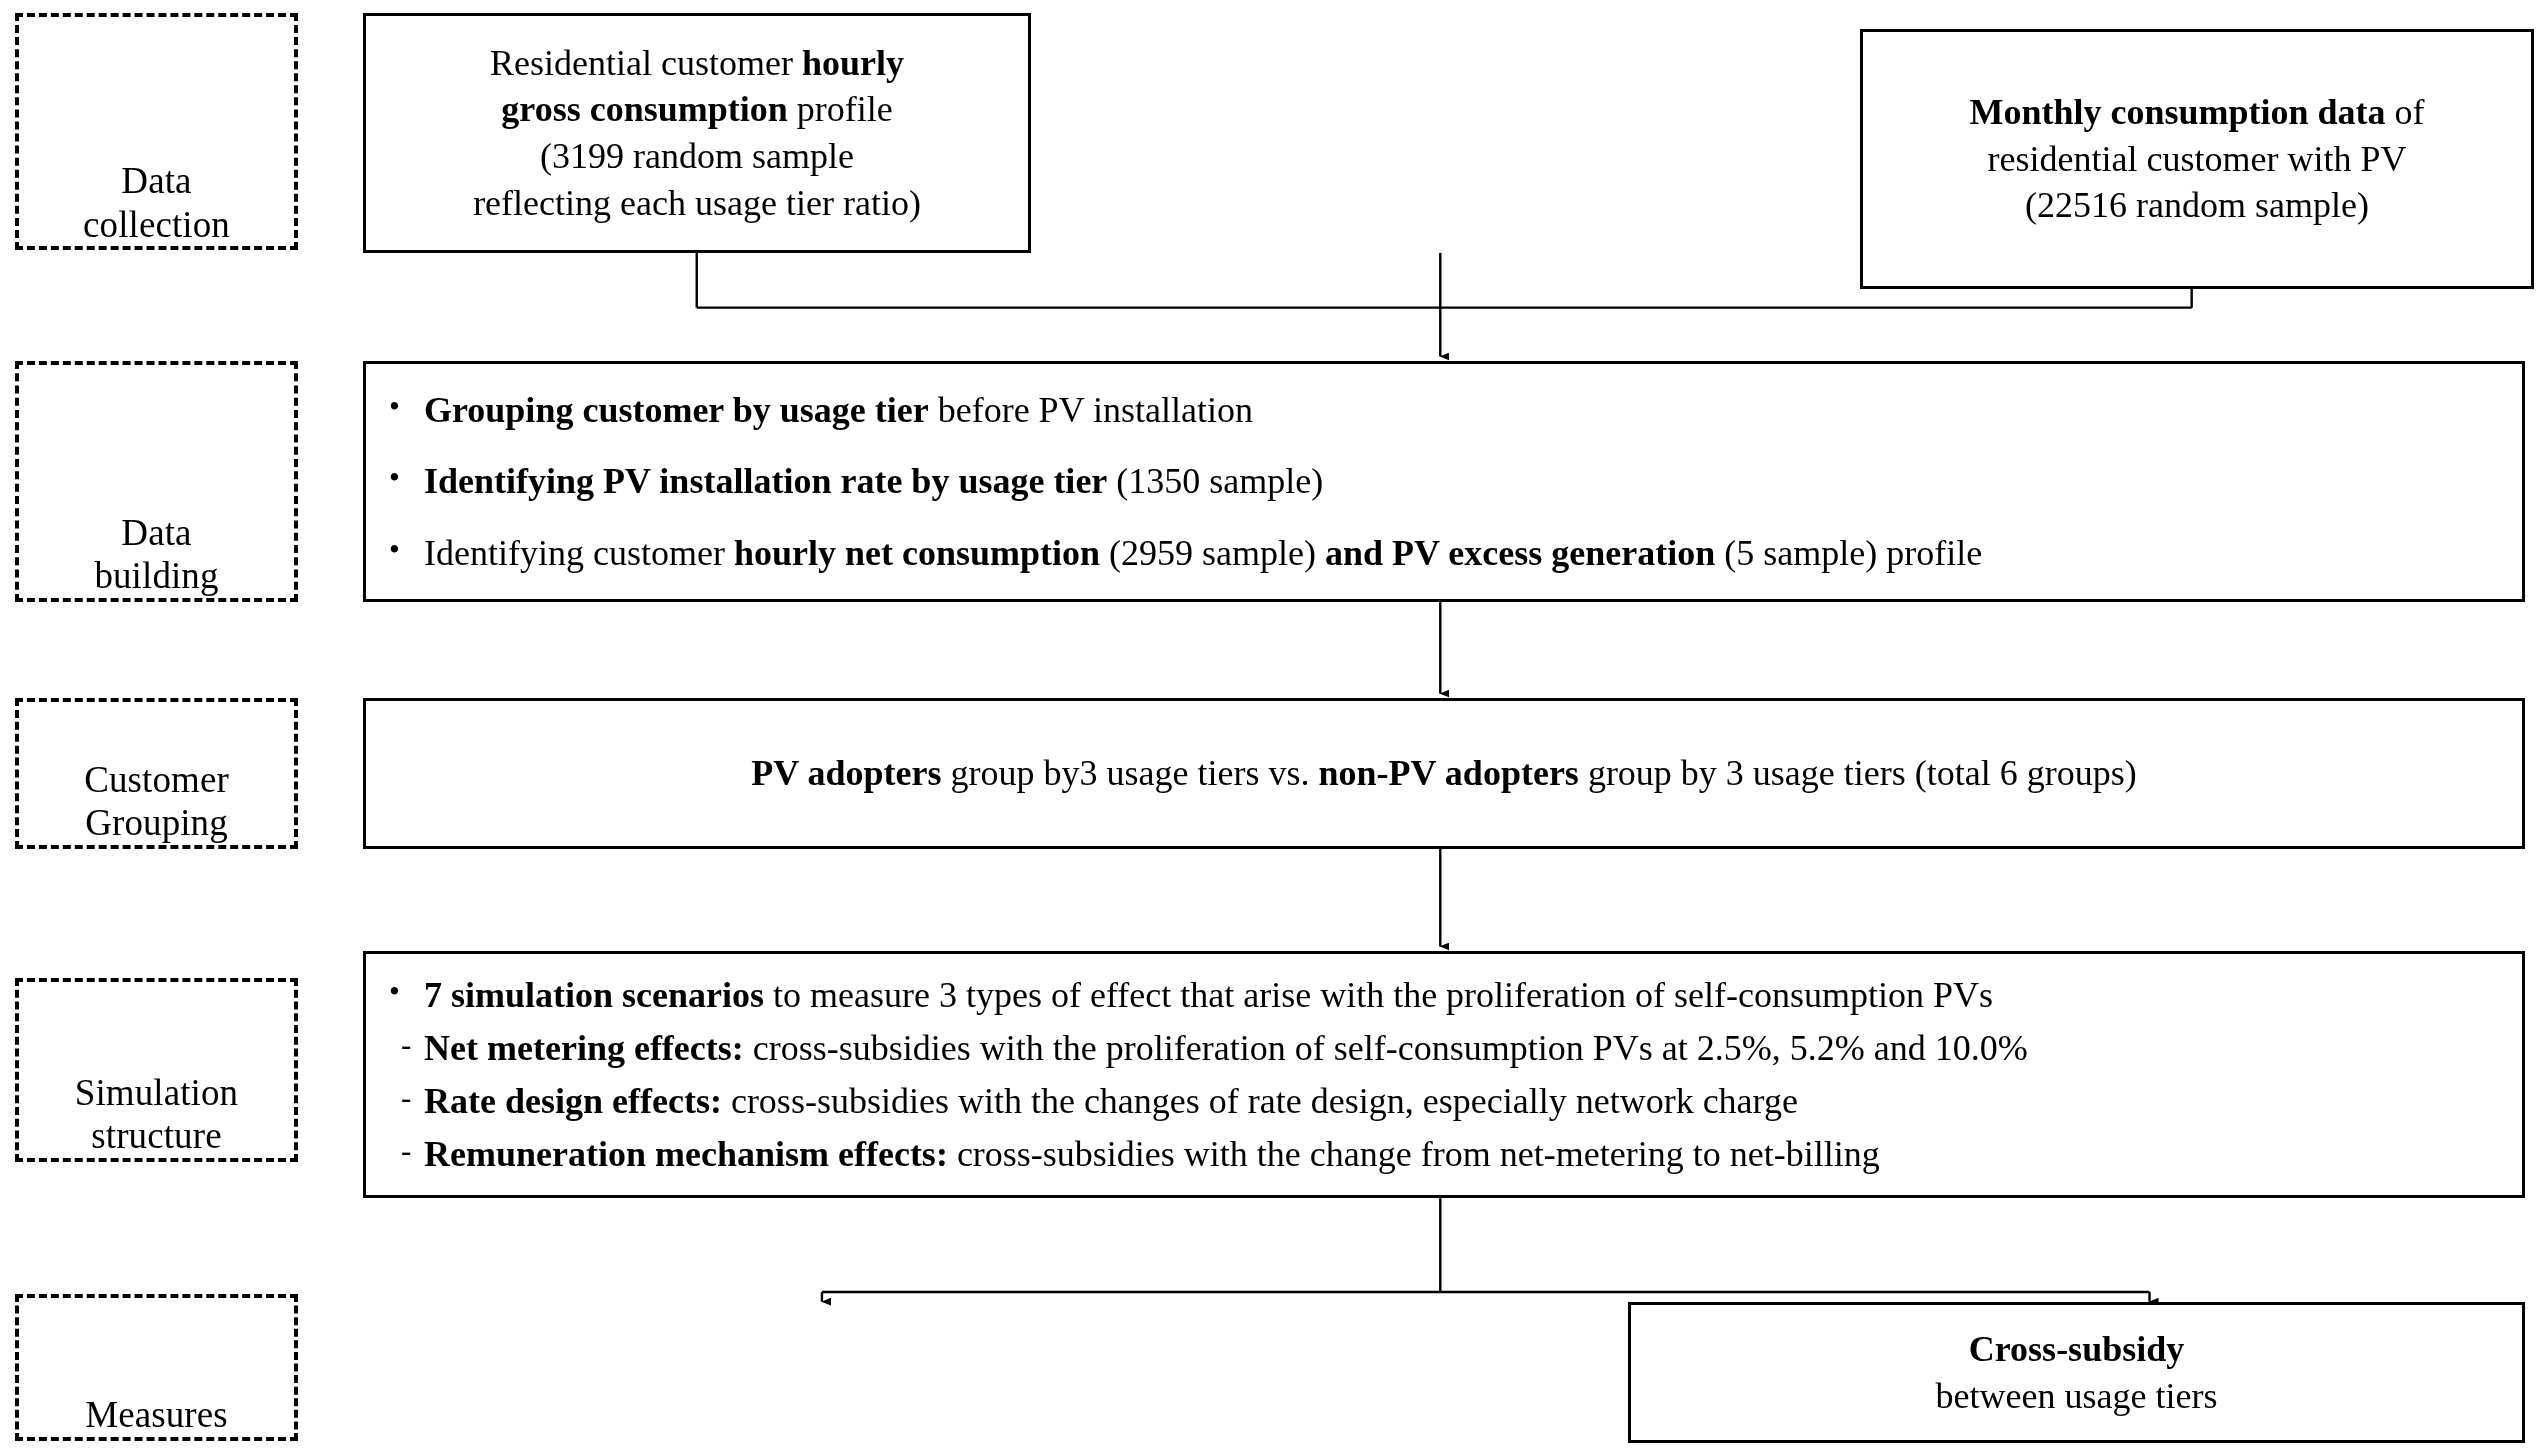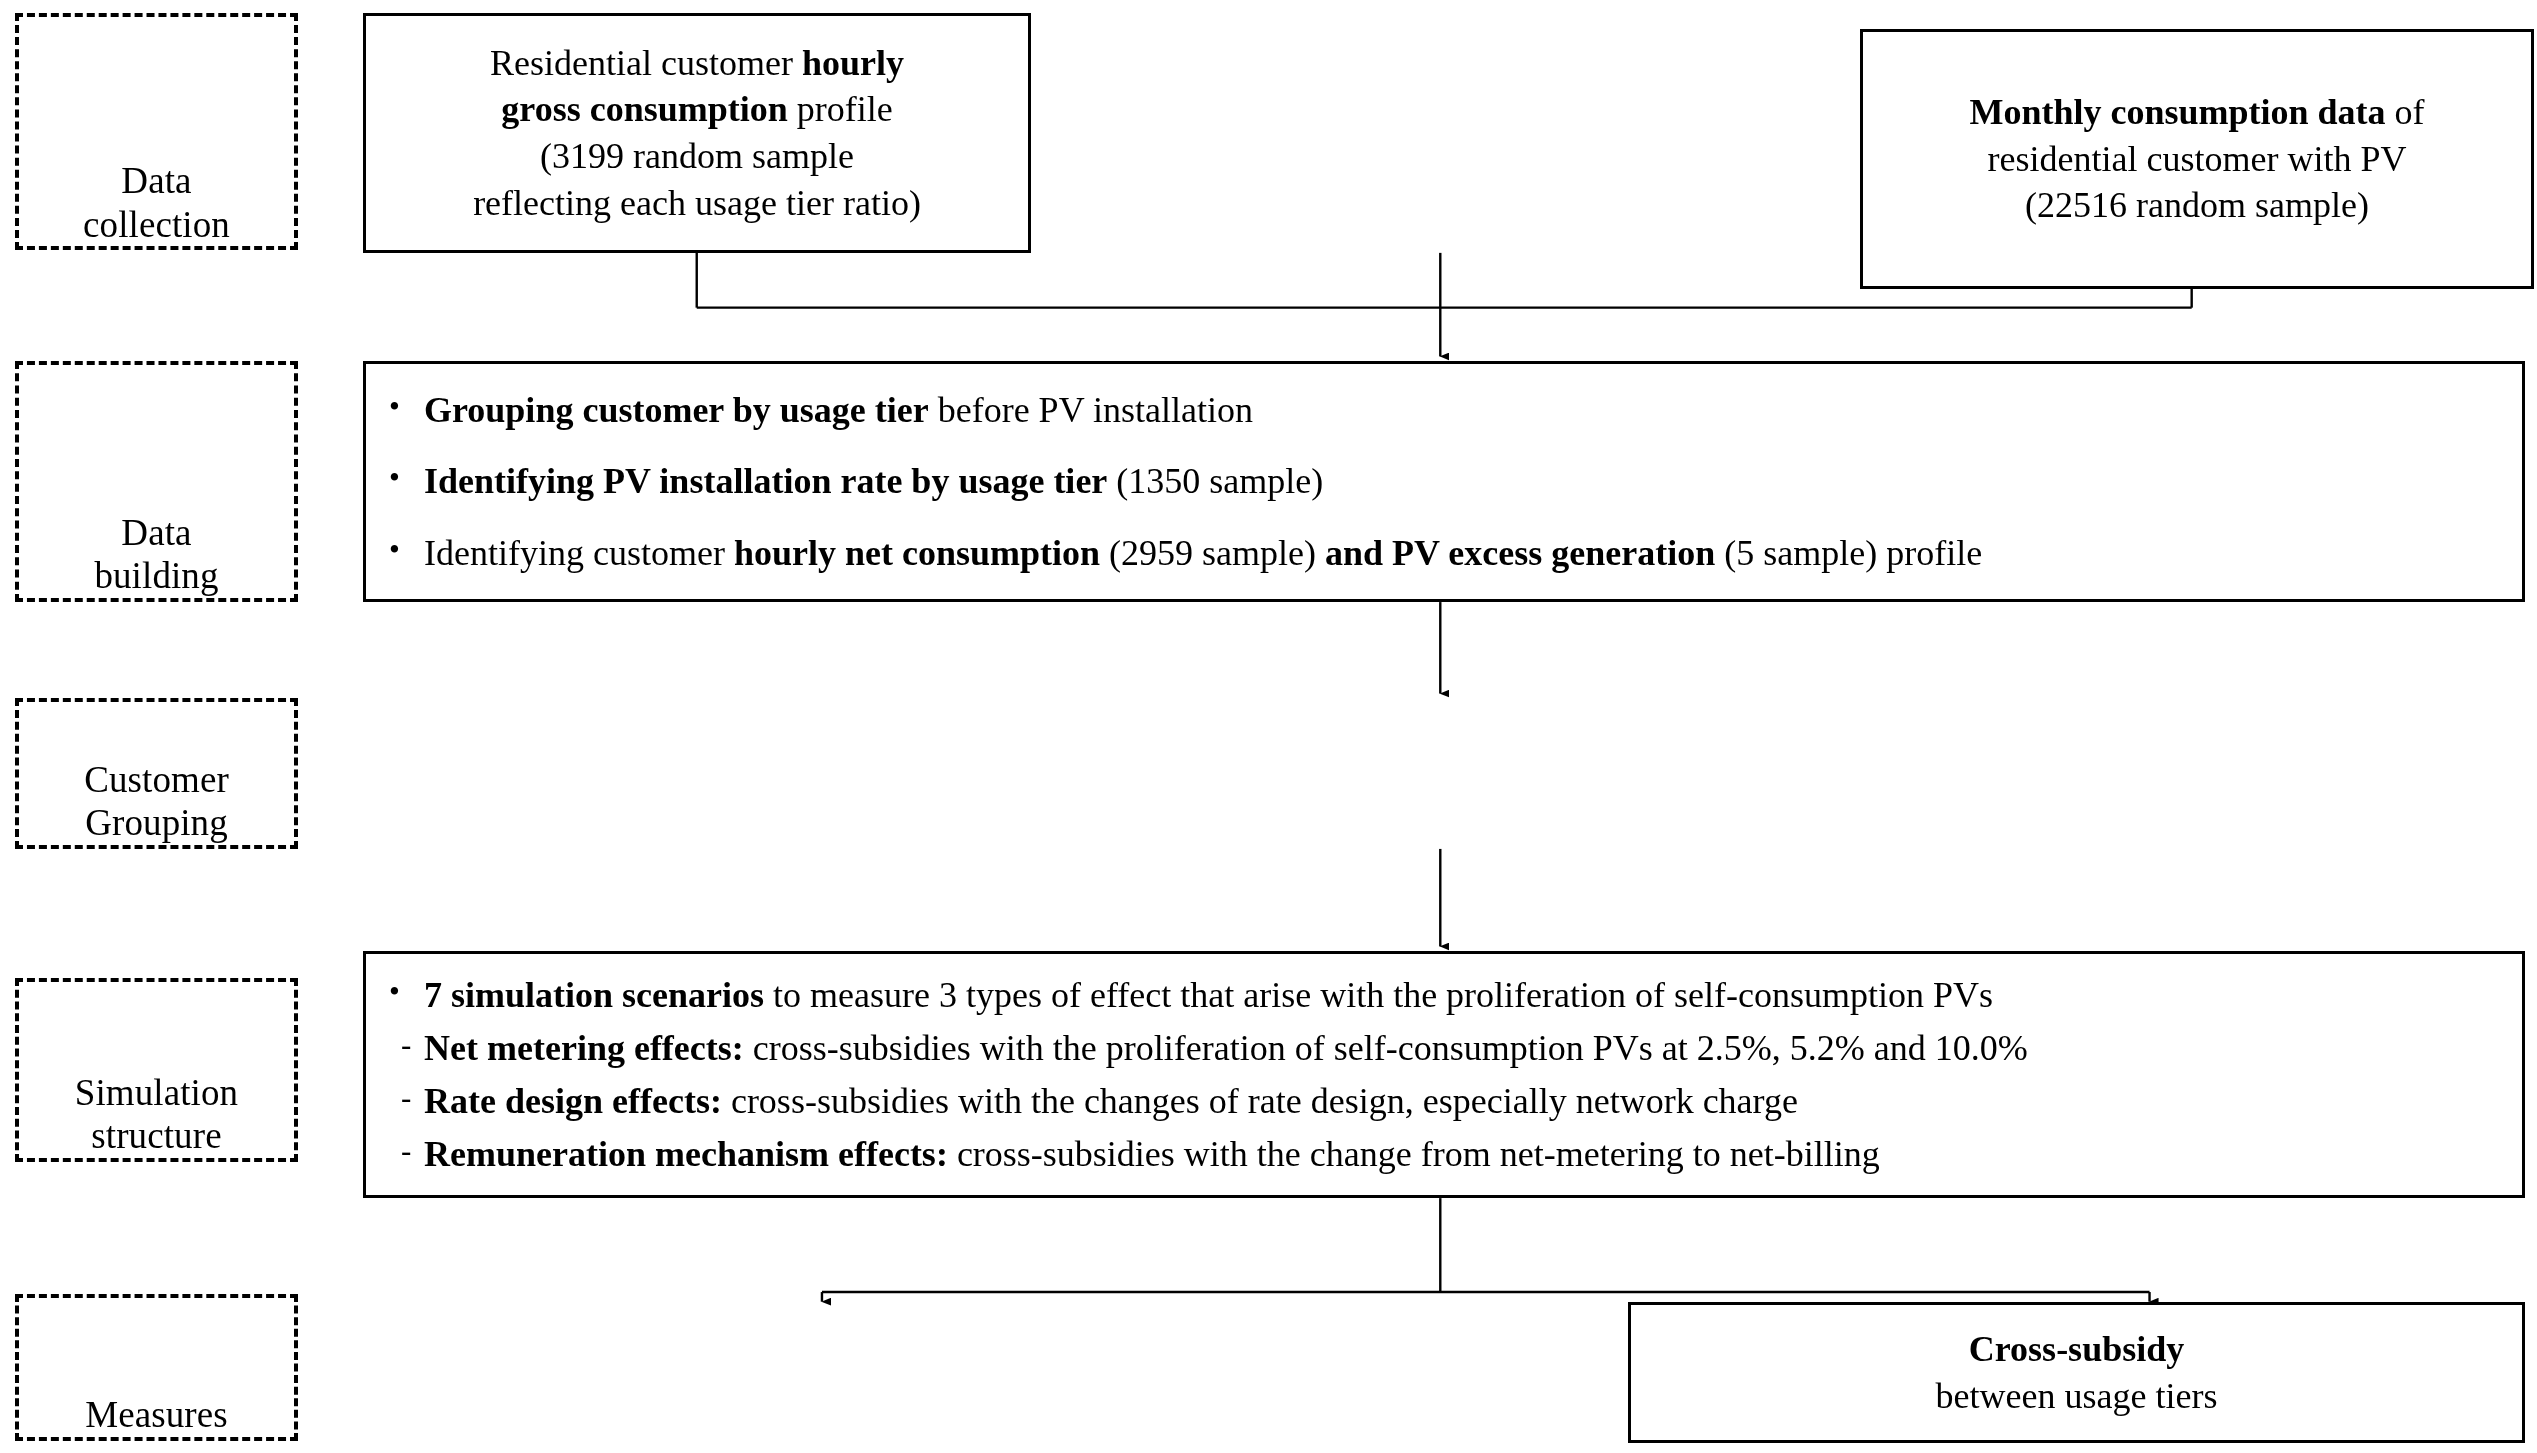--- a/index.html
+++ b/index.html
@@ -165,20 +165,23 @@
         <span class="body"><span>Identifying customer </span><b>hourly net consumption</b><span> (2959  sample) </span><b>and PV excess generation</b><span> (5 sample) profile</span></span>
       </div>
     </div>
   </div>
 
   <div class="stage-label" style="left:15px; top:698px; width:283px; height:151px;">
     <div class="txt">Customer
 Grouping</div>
   </div>
 
+  <div class="node center" style="left:363px; top:698px; width:2162px; height:151px;">
+    <div class="line"><b>PV adopters</b><span> group by3 usage tiers vs. </span><b>non-PV adopters</b><span> group by 3 usage tiers (total 6 groups)</span></div>
+  </div>
 
   <div class="stage-label" style="left:15px; top:978px; width:283px; height:184px;">
     <div class="txt">Simulation
 structure</div>
   </div>
 
   <div class="node" style="left:363px; top:951px; width:2162px; height:247px;">
     <div class="bullets">
       <div class="bullet-row" style="margin-bottom:7.2px;">
         <span class="mark">•</span>

